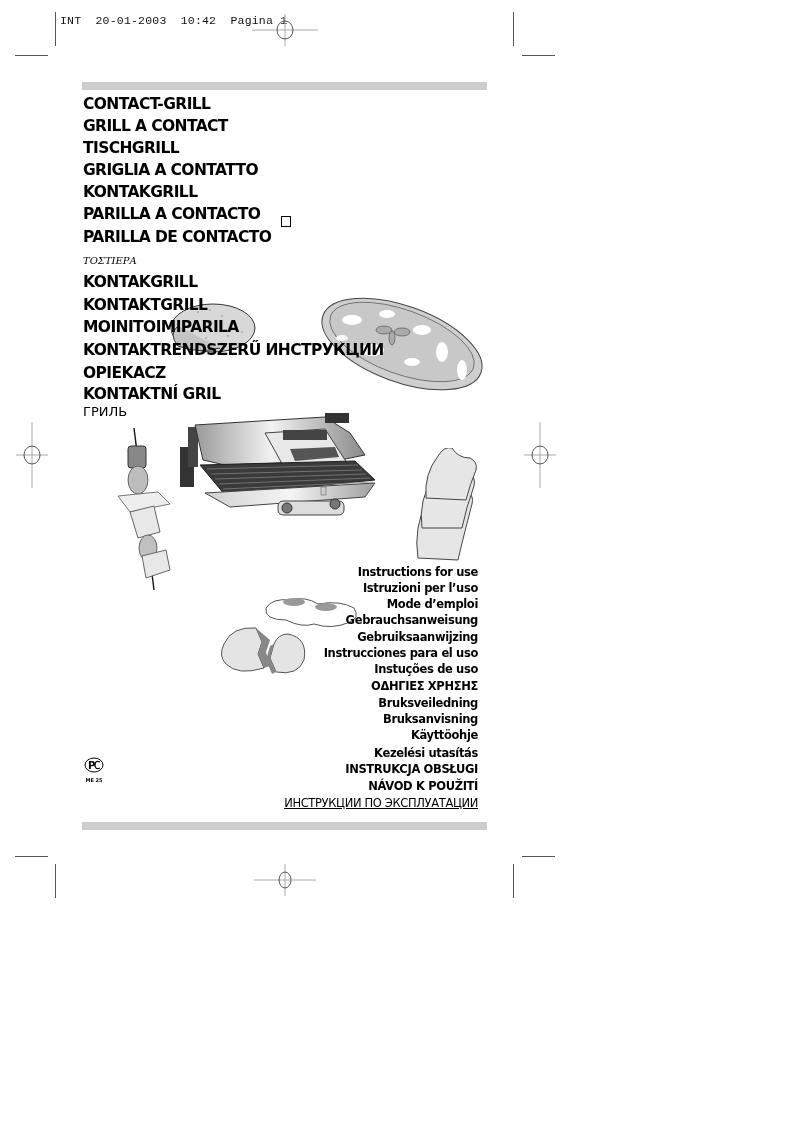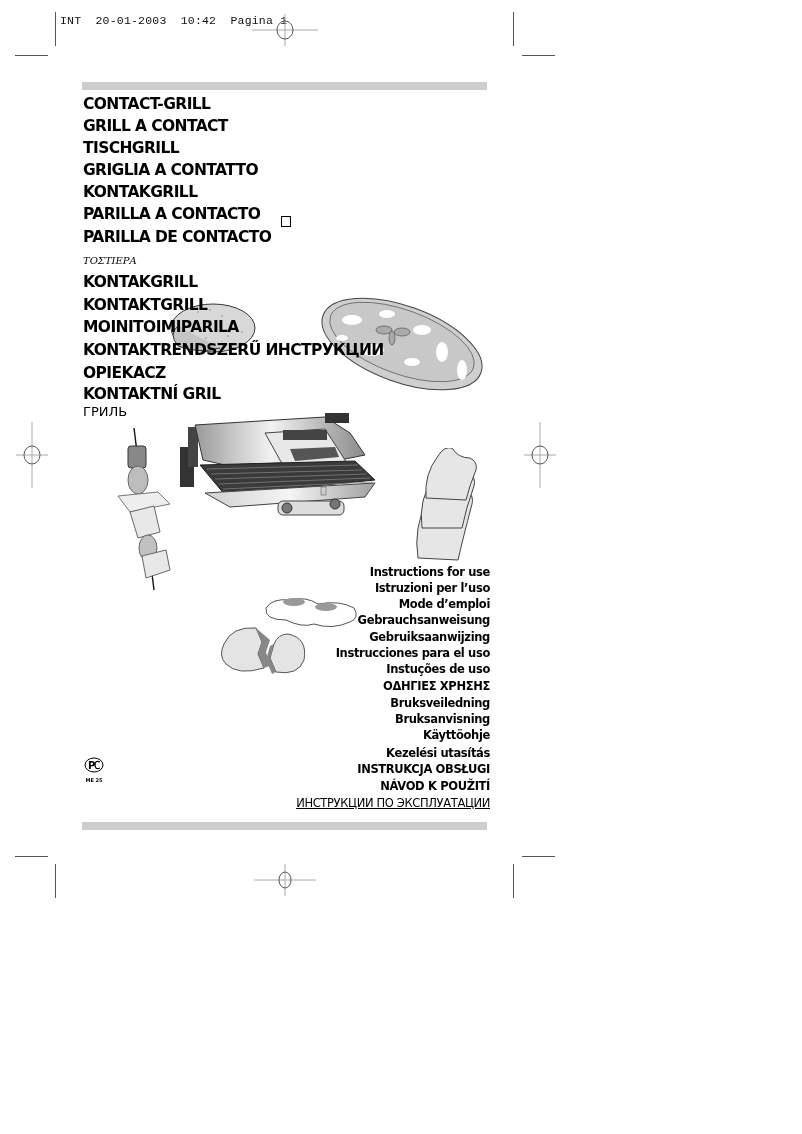--- a/index.html
+++ b/index.html
@@ -5,21 +5,21 @@
   html, body { margin:0; padding:0; background:#ffffff; }
   body { width:802px; height:1134px; position:relative; overflow:hidden; font-family:"DejaVu Sans", sans-serif; color:#000; }
   .abs { position:absolute; }
   .header-slug { left:60px; top:14px; font-family:"Liberation Mono", monospace; font-size:11.5px; letter-spacing:0.2px; white-space:pre; color:#111; }
   .vline { position:absolute; width:1px; background:#555; }
   .hline { position:absolute; height:1px; background:#555; }
   .gray-bar { position:absolute; left:82px; width:405px; height:8px; background:#cdcdcd; }
   .title { position:absolute; left:83px; font-family:"DejaVu Sans", sans-serif; font-weight:bold; font-size:15.5px; letter-spacing:-0.6px; white-space:nowrap; line-height:18px; }
   .title.greek { font-family:"DejaVu Serif", serif; font-style:italic; font-weight:normal; font-size:10px; letter-spacing:0; }
   .title.cyr { font-weight:normal; font-size:13px; letter-spacing:0; }
-  .instr { position:absolute; right:312px; font-weight:bold; font-size:11.5px; letter-spacing:-0.35px; white-space:nowrap; line-height:14px; }
+  .instr { position:absolute; right:324px; font-weight:bold; font-size:11.5px; letter-spacing:-0.35px; white-space:nowrap; line-height:14px; }
   .instr.plain { font-weight:normal; }
   .small-box { position:absolute; left:281px; top:216px; width:8px; height:9px; border:1px solid #000; }
   svg { position:absolute; }
 </style>
 </head>
 <body>
 
 <div class="abs header-slug">INT  20-01-2003  10:42  Pagina 1</div>
 
 <div>

